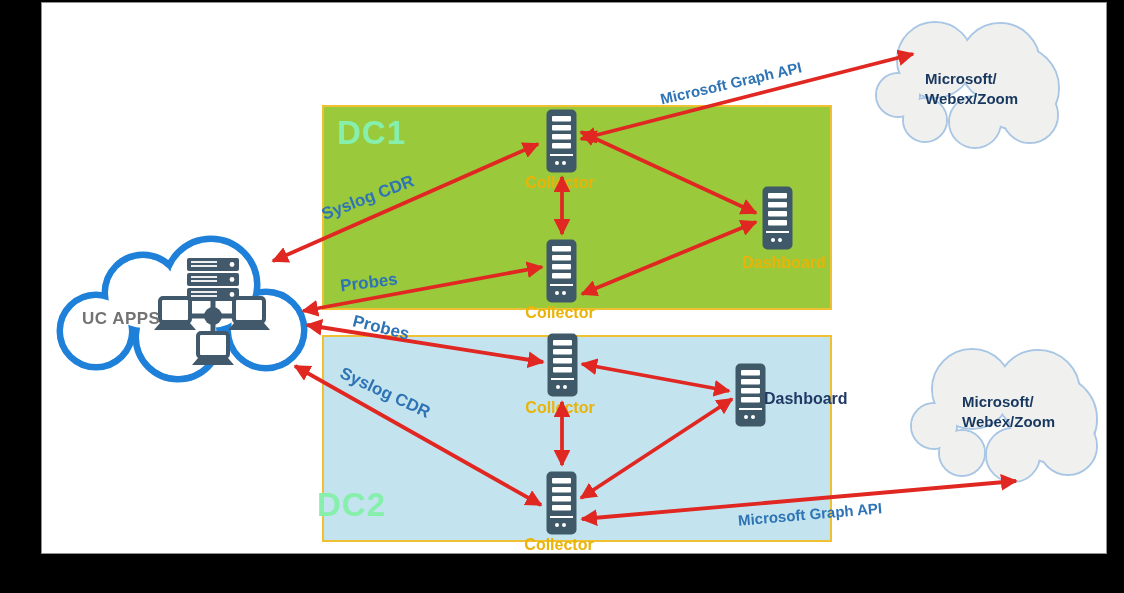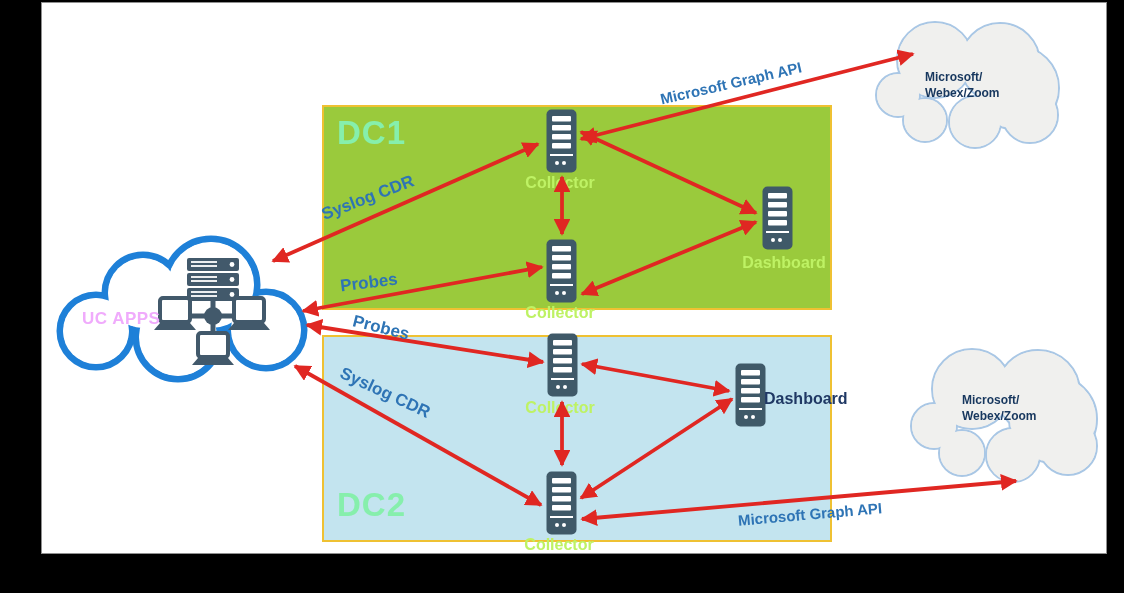--- a/index.html
+++ b/index.html
@@ -11,38 +11,38 @@
     position:absolute;left:41px;top:2px;width:1066px;height:552px;
     background:#fff;border:1px solid #8f8f8f;box-sizing:border-box;
   }
   .dc-box{position:absolute;box-sizing:border-box;border:2px solid #EFC132;}
   #dc1-box{left:322px;top:105px;width:510px;height:205px;background:#9ACA3C;}
   #dc2-box{left:322px;top:335px;width:510px;height:207px;background:#C3E4EF;}
   .dc-title{
     position:absolute;font-size:33px;font-weight:600;color:#86efac;letter-spacing:1px;
   }
   #dc1-title{left:337px;top:114px;}
-  #dc2-title{left:337px;top:486px;}
+  #dc2-title{left:317px;top:486px;}
   .node{position:absolute;}
   .node-label{
-    position:absolute;font-size:16px;font-weight:bold;color:#bef264;
+    position:absolute;font-size:16px;font-weight:bold;color:#eab308;
     white-space:nowrap;transform:translateX(-50%);
   }
   .node-label-right{
     position:absolute;font-size:16px;font-weight:bold;color:#1F3864;white-space:nowrap;
   }
   .flow-label{
     position:absolute;font-weight:bold;color:#2E74B5;white-space:nowrap;
     transform-origin:center center;
   }
   .cloud-text{
-    position:absolute;font-size:12px;font-weight:bold;color:#17375E;line-height:1.35;
+    position:absolute;font-size:15px;font-weight:bold;color:#17375E;line-height:1.35;
   }
   #uc-apps-label{
-    position:absolute;left:82px;top:309px;font-size:17px;font-weight:bold;color:#f0abfc;
+    position:absolute;left:82px;top:309px;font-size:17px;font-weight:bold;color:#737373;
     letter-spacing:.5px;
   }
   svg{display:block;}
   .abs{position:absolute;}
 </style>
 </head>
 <body>
 
 <div id="canvas">
   <div id="slide"></div>

